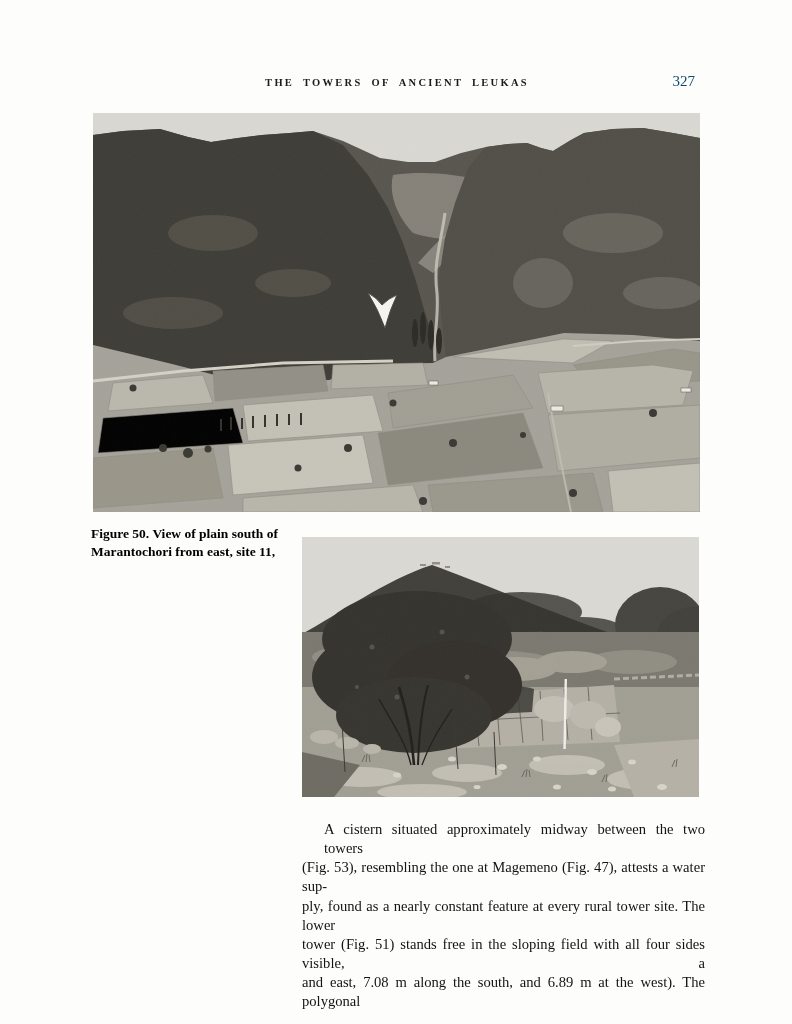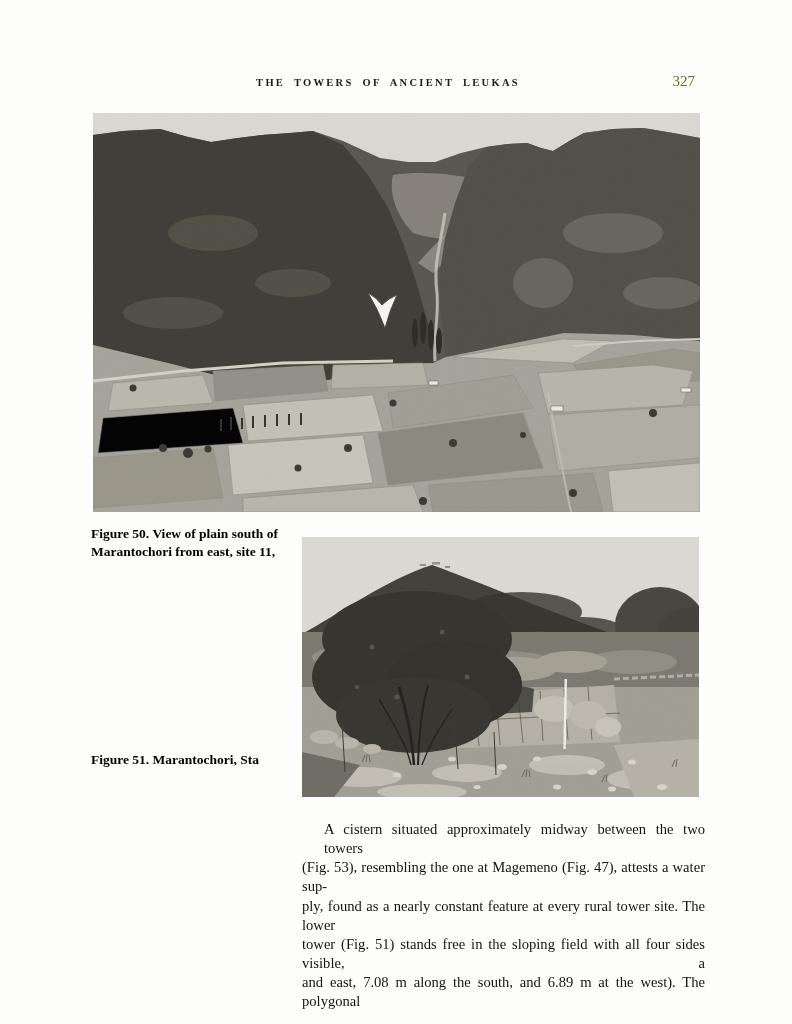--- a/index.html
+++ b/index.html
@@ -5,26 +5,26 @@
   html,body{margin:0;padding:0;}
   body{
     width:792px;height:1024px;position:relative;overflow:hidden;
     background:#fdfdfb;
     font-family:"Liberation Serif", serif;
     color:#171614;
   }
   .abs{position:absolute;}
   
   .running-title{
-    top:77px;left:388px;transform:translateX(-50%);
+    top:77px;left:397px;transform:translateX(-50%);
     font-size:10.5px;font-weight:bold;letter-spacing:2.3px;word-spacing:4px;
     white-space:nowrap;color:#1c1b19;
   }
   .page-number{
-    top:73px;right:97px;font-size:15px;color:#4d7c0f;
+    top:73px;right:97px;font-size:15px;color:#0c4a6e;
   }
   
   .photo{display:block;background:#d8d7d2;}
   .photo-50{left:93px;top:113px;width:607px;height:399px;}
   .photo-51{left:302px;top:537px;width:397px;height:260px;}
   
   .caption{left:91px;width:215px;font-size:13.5px;font-weight:bold;
     line-height:17.6px;color:#000000;font-family:Liberation Serif, serif;}
   .caption-50{top:525px;}
   .caption-51{top:751px;}
@@ -259,21 +259,20 @@
   <g stroke="#6b6860" stroke-width="1">
     <path d="M60,225 l3,-7 M64,225 l1,-8 M68,225 l-1,-7" fill="none"></path>
     <path d="M220,240 l3,-7 M224,240 l1,-8 M228,240 l-1,-7" fill="none"></path>
     <path d="M300,245 l3,-7 M304,245 l1,-8" fill="none"></path>
     <path d="M370,230 l3,-7 M374,230 l1,-8" fill="none"></path>
   </g>
   <rect x="0" y="0" width="397" height="260" filter="url(#grain)" opacity="0.10"></rect>
 </svg>
 
 <div class="abs caption caption-51">
-  <div>Figure 51. Marantochori, Sta</div>
 </div>
 
 <div class="abs body-paragraph">
   <div class="jline indent">A cistern situated approximately midway between the two towers</div>
   <div class="jline">(Fig. 53), resembling the one at Magemeno (Fig. 47), attests a water sup-</div>
   <div class="jline">ply, found as a nearly constant feature at every rural tower site. The lower</div>
   <div class="jline">tower (Fig. 51) stands free in the sloping field with all four sides visible, a</div>
   <div class="jline">and east, 7.08 m along the south, and 6.89 m at the west). The polygonal</div>
 
 </div>

